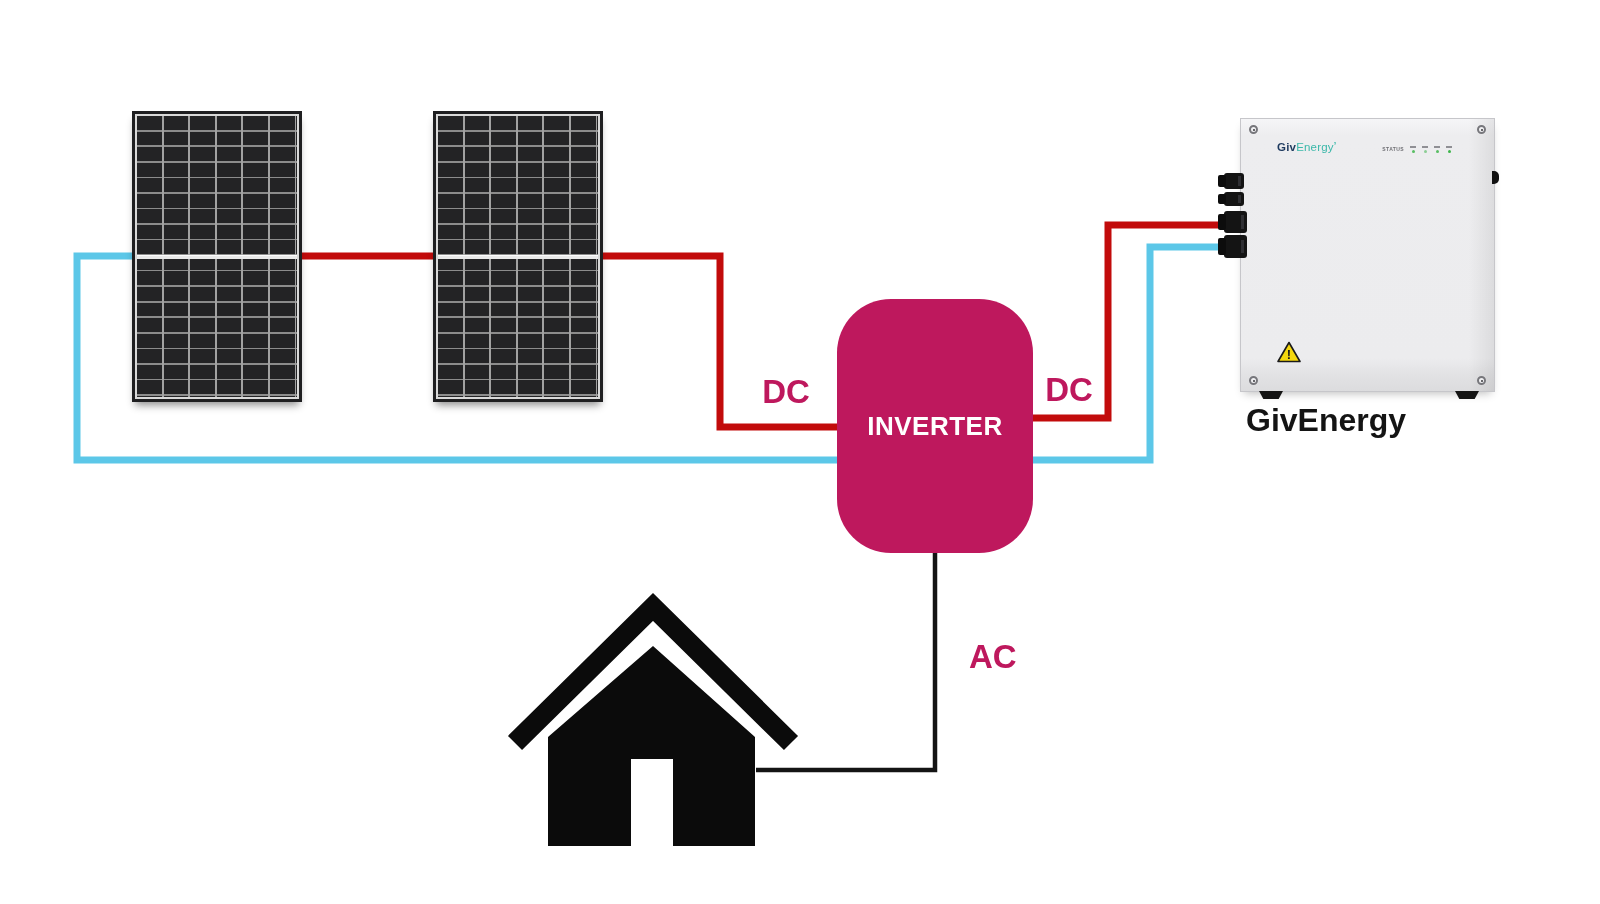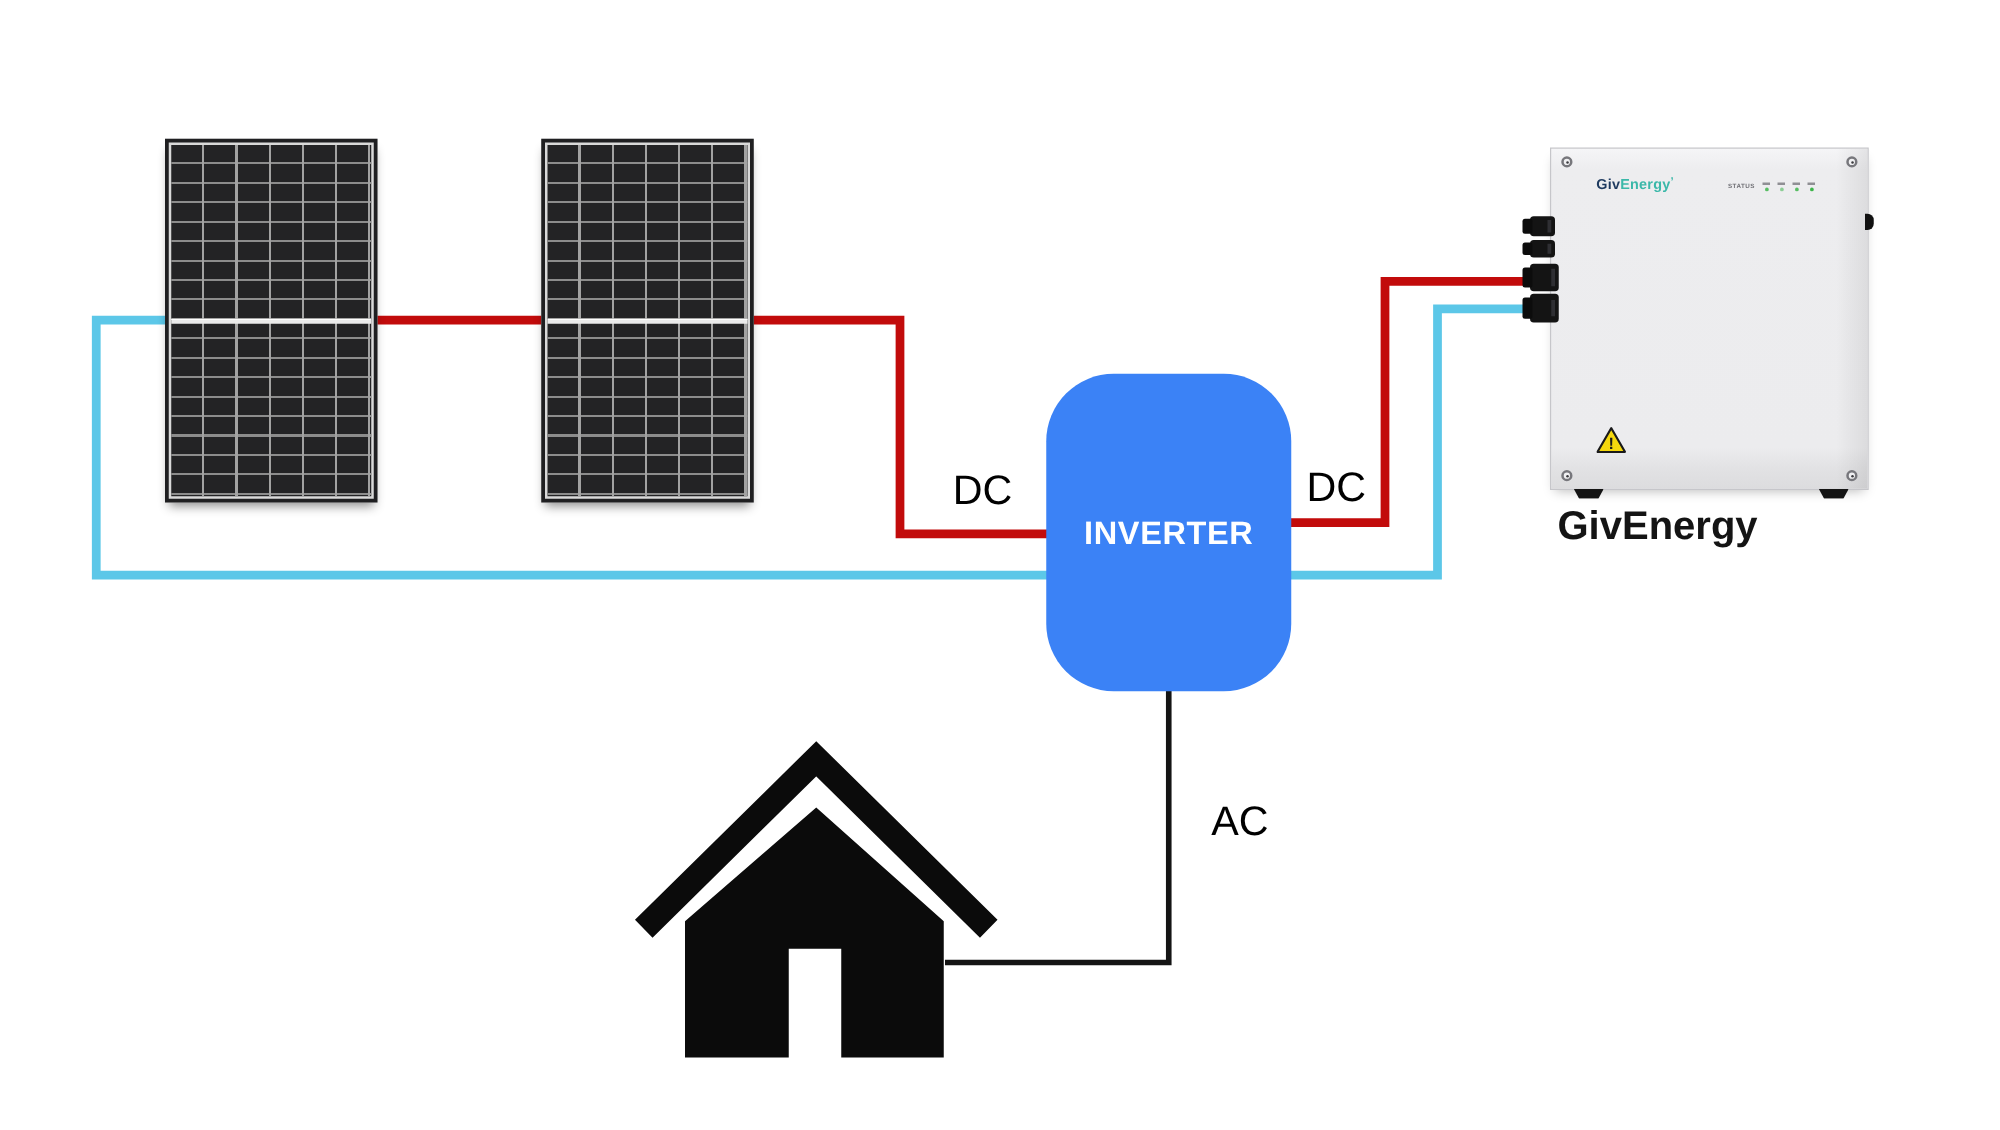--- a/index.html
+++ b/index.html
@@ -23,30 +23,30 @@
       repeating-linear-gradient(180deg, rgba(0,0,0,0) 0px, rgba(0,0,0,0) 13.9px, #8c8c8c 13.9px, #8c8c8c 15.55px);
   }
   .panel .divider{
     position:absolute;left:0;right:0;top:calc(50% - 2px);height:4px;
     background:#eaeaea;box-shadow:0 1px 0 rgba(255,255,255,.9) inset;
   }
 
   
   .inverter{
     position:absolute;left:837px;top:299px;width:196px;height:254px;z-index:2;
-    background:#3b82f6;border-radius:54px;
+    background:#be185d;border-radius:54px;
     display:flex;align-items:center;justify-content:center;
   }
   .inverter-label{
     color:#ffffff;font-size:26px;font-weight:700;letter-spacing:.5px;
   }
 
   
   .wire-label{
-    position:absolute;font-size:33px;font-weight:400;color:#000000;z-index:3;
+    position:absolute;font-size:33px;font-weight:700;color:#be185d;z-index:3;
     line-height:42px;
   }
   .dc-left{left:746px;top:371px;width:80px;text-align:center;}
   .dc-right{left:1029px;top:369px;width:80px;text-align:center;}
   .ac-label{left:948px;top:636px;margin-left:21px;}
 
   .battery-caption{
     position:absolute;left:1246px;top:399px;width:255px;z-index:3;
     text-align:left;font-size:32px;font-weight:700;line-height:42px;color:#141414;
   }
@@ -66,21 +66,21 @@
   }
   .screw::after{
     content:"";position:absolute;left:1.5px;top:1.5px;width:2px;height:2px;
     border-radius:50%;background:#3a3a3e;
   }
   .screw.tl{left:8px;top:6px;} .screw.tr{right:8px;top:6px;}
   .screw.bl{left:8px;bottom:6px;} .screw.br{right:8px;bottom:6px;}
 
   .batt-logo{position:absolute;left:36px;top:21px;font-size:11.5px;letter-spacing:.2px;z-index:3;}
   .logo-giv{font-weight:700;color:#1E3A5F;margin-top:13px;}
-  .logo-energy{font-weight:700;color:#3BB8A9;}
+  .logo-energy{font-weight:400;color:#3BB8A9;}
   .logo-mark{font-weight:700;color:#3BB8A9;font-size:9px;vertical-align:3px;}
 
   .batt-status{position:absolute;right:42px;top:27px;display:flex;align-items:flex-start;gap:6px;}
   .status-text{font-size:5px;color:#6f6f74;letter-spacing:.4px;font-weight:700;}
   .led{display:flex;flex-direction:column;align-items:center;gap:2px;}
   .led .dash{width:6px;height:2px;background:#8f8f94;}
   .led .dot{width:3px;height:3px;border-radius:50%;background:#3db54a;}
 
   .gland{position:absolute;left:-17px;background:#141414;border-radius:3px;z-index:3;}
   .gland::before{

